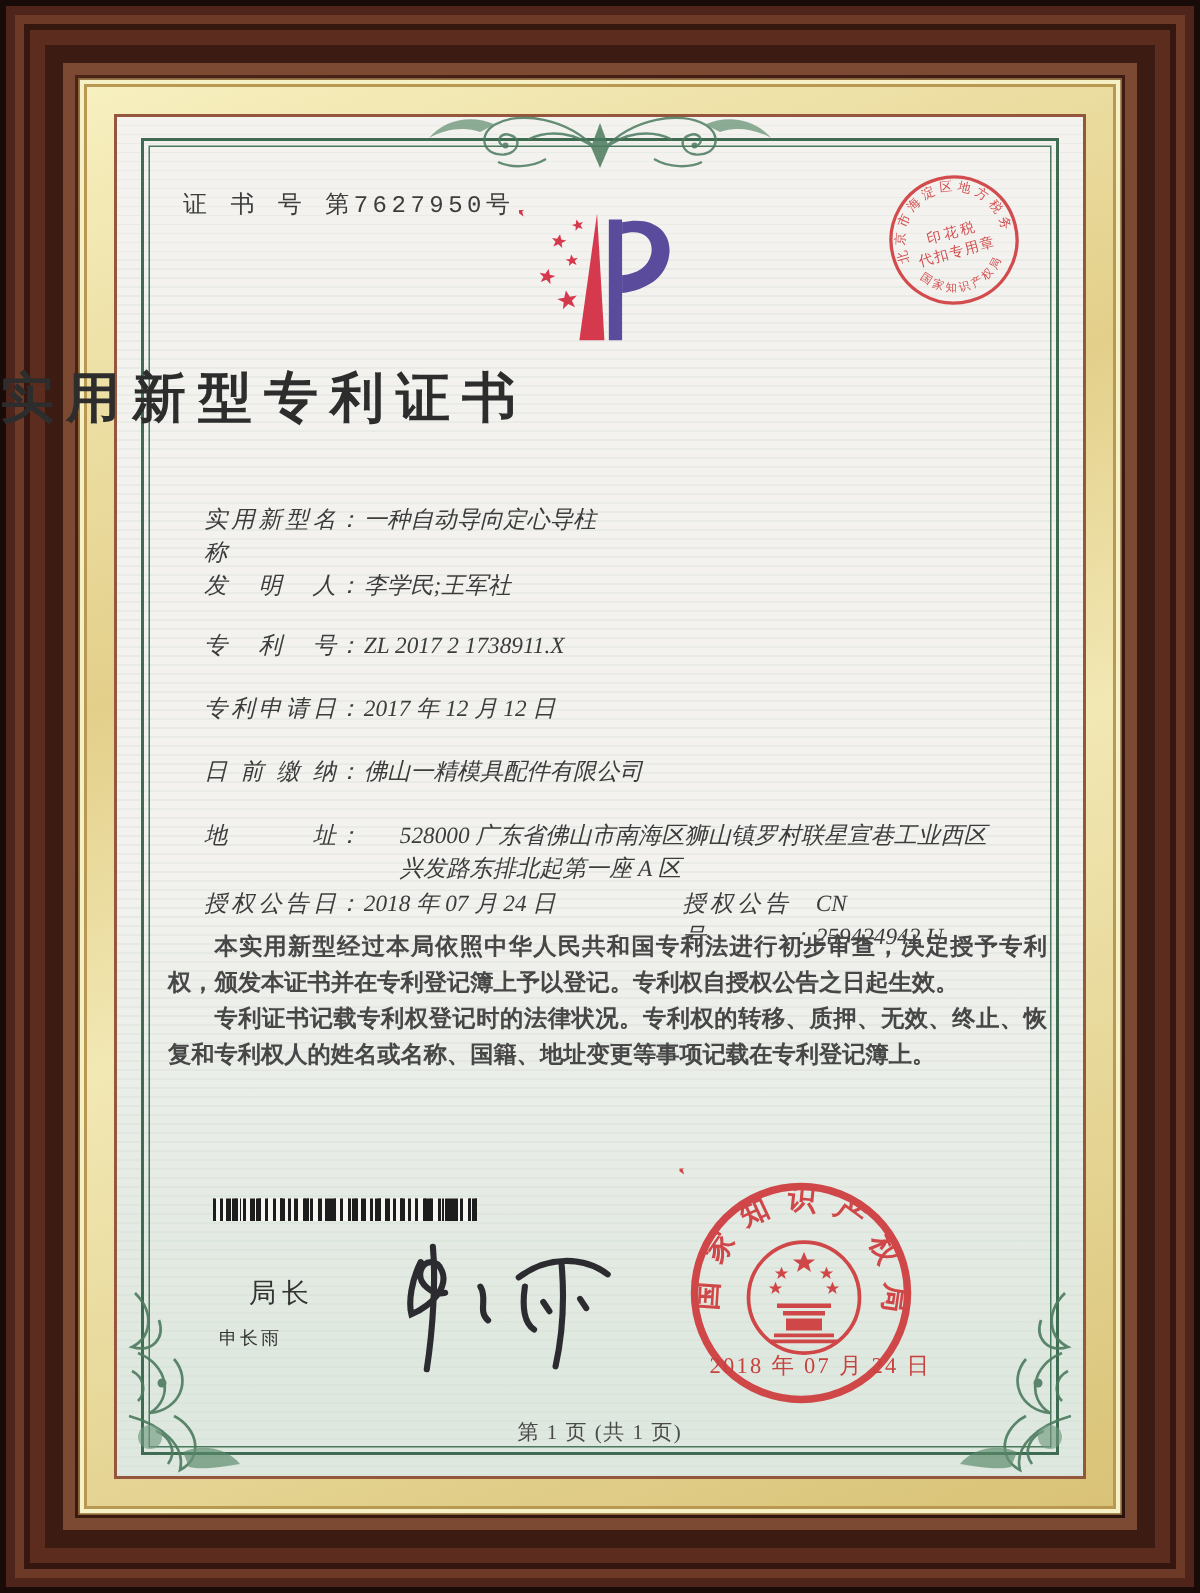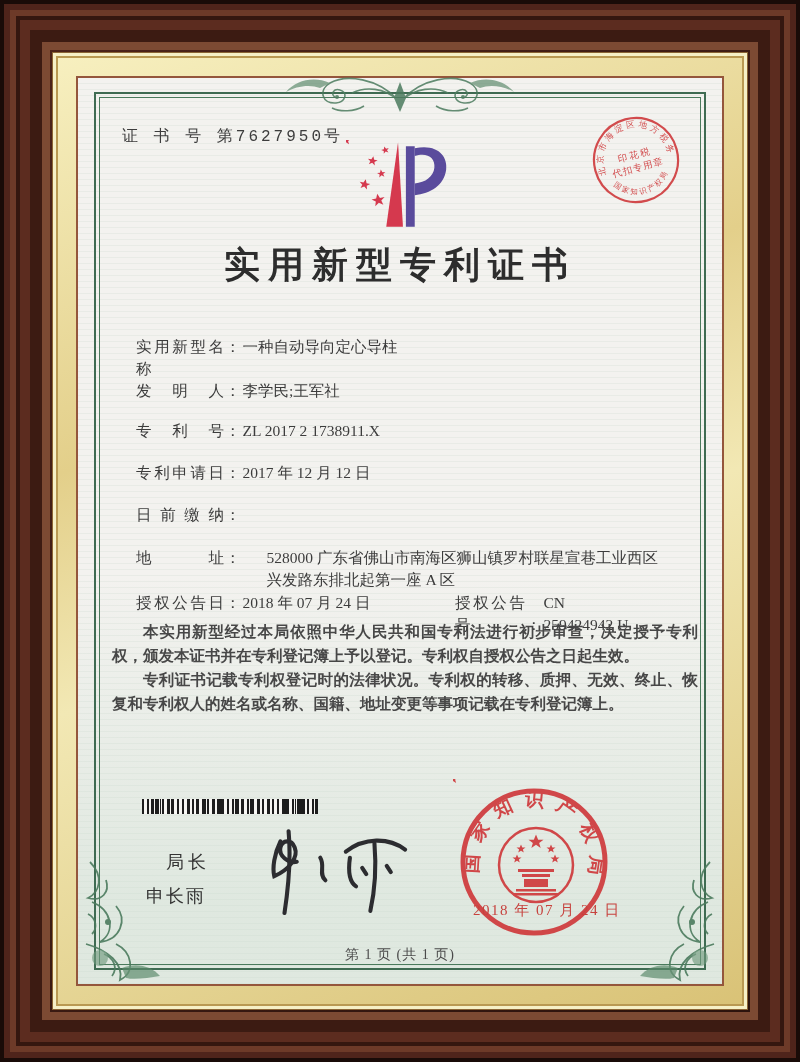--- a/index.html
+++ b/index.html
@@ -20,41 +20,41 @@
   .paper::before{content:"";position:absolute;inset:0;pointer-events:none;
     background:repeating-linear-gradient(0deg,rgba(140,175,150,.10) 0 1px,transparent 1px 6px);}
   .bottom-tint{position:absolute;left:0;right:0;top:55%;bottom:0;pointer-events:none;
     background:linear-gradient(180deg,rgba(205,224,210,0) 0%,rgba(199,220,205,.45) 80%);}
   .green-border{position:absolute;left:94px;top:92px;width:612px;height:878px;
     border:2px solid #3f6b52;}
   .green-border::before{content:"";position:absolute;inset:3px;border:1px solid #4a7a5c;}
   .content{position:absolute;inset:0;z-index:3;color:#3a3a3a;}
   .cert-no{position:absolute;left:122px;top:126px;font-size:16px;letter-spacing:3px;color:#3d3d3d;font-family:Liberation Mono, monospace;}
   .logo{position:absolute;left:346px;top:140px;}
-  .title{position:absolute;left:0;top:241px;width:800px;text-align:center;
+  .title{position:absolute;left:0;top:241px;width:800px;
     font-size:36px;font-weight:bold;letter-spacing:8px;color:#2d2d2d;}
   .fields{position:absolute;left:0;top:0;width:800px;font-size:15.5px;color:#3c3c3c;}
-  .frow{position:absolute;left:136px;display:flex;align-items:flex-start;line-height:22px;}
+  .frow{position:absolute;left:136px;display:flex;align-items:flex-start;line-height:22px;font-style:italic;}
   .flabel{display:inline-block;width:88px;text-align:justify;text-align-last:justify;}
   .fcolon{display:inline-block;margin:0 2px 0 1px;}
   .fvalue{display:inline-block;}
   .fvalue.addr{width:402px;margin-left:24px;}
   .frow.r1{top:336px}.frow.r2{top:380px}.frow.r3{top:420px}
   .frow.r4{top:462px}.frow.r5{top:504px}.frow.r6{top:547px}.frow.r7{top:592px}
   .frow .second{position:absolute;left:319px;top:0;display:flex;align-items:flex-end;}
   .paras{position:absolute;left:112px;top:620px;width:586px;font-size:15.5px;
     line-height:24px;color:#474747;text-align:justify;font-weight:bold;}
   .paras p{margin:0;text-indent:2em;}
   .barcode{position:absolute;left:142px;top:799px;width:176px;height:15px;background-color:#f6f5f2;
     background-image:
       repeating-linear-gradient(90deg,#1d1d1d 0 2px,transparent 2px 5px),
       repeating-linear-gradient(90deg,#1d1d1d 0 1px,transparent 1px 9px),
       repeating-linear-gradient(90deg,transparent 0 13px,#1d1d1d 13px 16px);}
   .signer-title{position:absolute;left:146px;top:850px;font-size:18px;letter-spacing:4px;color:#333;margin-left:20px;}
-  .signer-name{position:absolute;left:146px;top:884px;font-size:18px;letter-spacing:2px;color:#333;}
+  .signer-name{position:absolute;left:146px;top:884px;font-size:12px;letter-spacing:2px;color:#333;}
   .signature{position:absolute;left:243px;top:823px;}
   .office-seal{position:absolute;left:453px;top:779px;opacity:.92;}
   .tax-stamp{position:absolute;left:590px;top:114px;opacity:.9;}
   .footer{position:absolute;left:0;top:946px;width:800px;text-align:center;
     font-size:14px;letter-spacing:1px;color:#4a4a4a;}
   .flourish-top{position:absolute;left:280px;top:70px;}
   .flourish-bl{position:absolute;left:78px;top:858px;}
   .flourish-br{position:absolute;left:592px;top:858px;transform:scaleX(-1);}
   svg text{font-family:"Liberation Serif","DejaVu Serif",serif;}
 </style>
@@ -143,20 +143,21 @@
         <span class="fvalue">ZL 2017 2 1738911.X</span>
       </div>
       <div class="frow r4">
         <span class="flabel">专利申请日</span>
           <span class="fcolon">：</span>
         <span class="fvalue">2017 年 12 月 12 日</span>
       </div>
       <div class="frow r5">
         <span class="flabel">日前缴纳</span>
           <span class="fcolon">：</span>
+        <span class="fvalue">佛山一精模具配件有限公司</span>
       </div>
       <div class="frow r6">
         <span class="flabel">地址</span>
           <span class="fcolon">：</span>
         <span class="fvalue addr">528000 广东省佛山市南海区狮山镇罗村联星宣巷工业西区兴发路东排北起第一座 A 区</span>
       </div>
       <div class="frow r7">
         <span class="flabel">授权公告日</span>
           <span class="fcolon">：</span>
         <span class="fvalue">2018 年 07 月 24 日</span>

